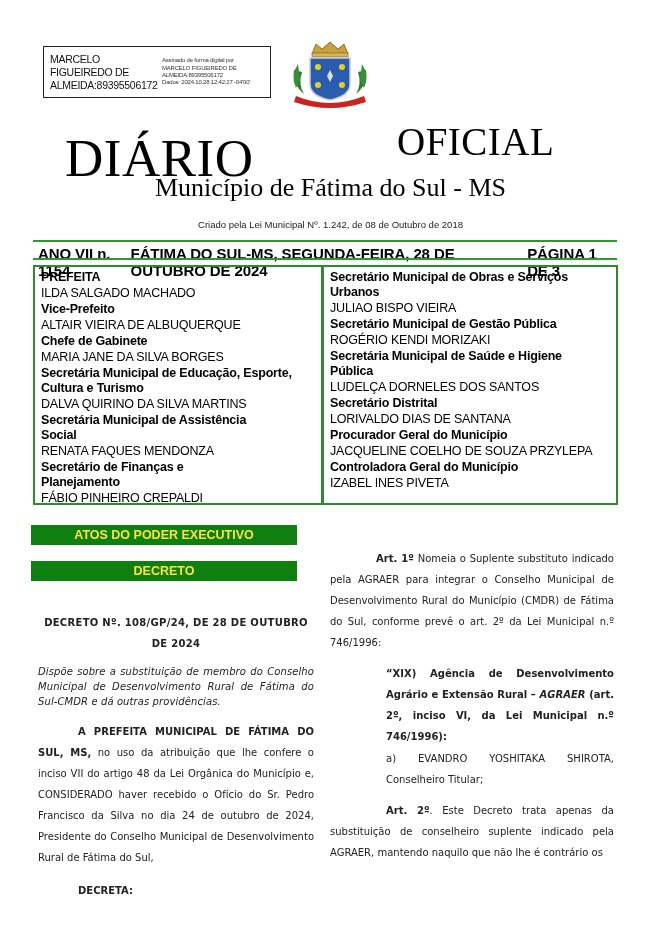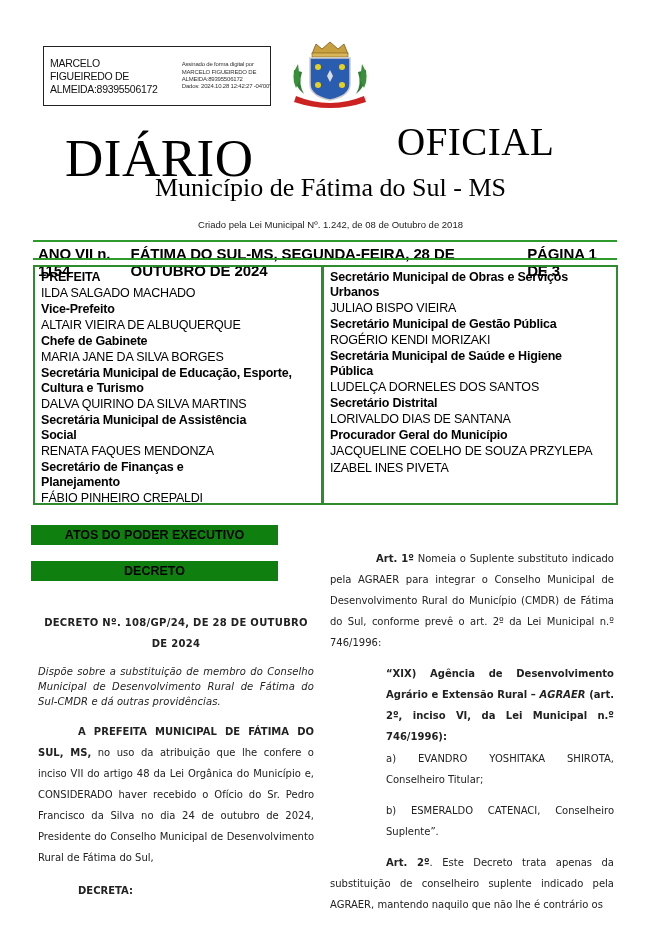--- a/index.html
+++ b/index.html
@@ -1,41 +1,41 @@
 <!DOCTYPE html>
 <html><head>
 <meta charset="utf-8">
 <style>
   html, body { margin: 0; padding: 0; background: #ffffff; }
   body { width: 661px; height: 935px; position: relative; overflow: hidden; font-family: "Liberation Sans", sans-serif; color: #000; }
   .abs { position: absolute; }
 
   
-  .sig { left: 43px; top: 46px; width: 228px; height: 60px; border: 1px solid #222; box-sizing: border-box; display: flex; align-items: center; padding-left: 6px; justify-content: space-between; }
+  .sig { left: 43px; top: 46px; width: 228px; height: 52px; border: 1px solid #222; box-sizing: border-box; display: flex; align-items: center; padding-left: 6px; }
   .sig-name { font-family: "Liberation Sans", sans-serif; font-size: 10.5px; line-height: 13px; letter-spacing: -0.3px; color: #111; width: 110px; }
   .sig-detail { font-size: 6px; line-height: 7.3px; color: #333; margin-left: 2px; letter-spacing: -0.2px; }
 
   
   .crest { left: 288px; top: 40px; width: 84px; height: 68px; }
 
   .title-l { left: 65px; top: 112px; font-family: "Liberation Serif", serif; font-size: 53px; line-height: 60px; letter-spacing: 0.5px; margin-top: 16px; }
   .title-r { left: 397px; top: 112px; font-family: "Liberation Serif", serif; font-size: 39px; line-height: 60px; letter-spacing: 0.5px; }
   .subtitle { left: 0; width: 661px; top: 173px; text-align: center; font-family: "Liberation Serif", serif; font-size: 26px; line-height: 30px; }
   .created { left: 0; width: 661px; top: 219px; text-align: center; font-size: 9.5px; color: #222; }
 
   .hline { left: 33px; width: 584px; height: 2px; background: #2e9a2e; }
   .infobar { left: 38px; width: 580px; top: 245px; font-size: 15px; font-weight: bold; display: flex; justify-content: space-between; letter-spacing: -0.1px; }
 
   .box { top: 265px; height: 240px; border: 2px solid #2e8b2e; box-sizing: border-box; padding: 3px 6px; }
   .box.left { left: 33px; width: 290px; }
   .box.right { left: 323px; width: 295px; border-left-width: 1px; }
   .box .role { font-weight: bold; font-size: 12.5px; line-height: 15px; letter-spacing: -0.2px; }
   .box .name { font-size: 12.5px; line-height: 16px; letter-spacing: -0.2px; margin-bottom: 1px; }
 
-  .greenbar { left: 31px; width: 247px; height: 20px; background: #0f800f; text-align: center; font-weight: bold; font-size: 12.5px; line-height: 21px; color: #000000; }
+  .greenbar { left: 31px; width: 266px; height: 20px; background: #0f800f; text-align: center; font-weight: bold; font-size: 12.5px; line-height: 21px; color: #fde047; }
 
   .col { font-family: "DejaVu Sans", sans-serif; font-size: 10px; color: #222; }
   .left-col { left: 38px; width: 276px; }
   .right-col { left: 330px; width: 284px; }
   .p { line-height: 21px; text-align: justify; margin: 0; }
   .decree-title { font-weight: bold; text-align: center; font-size: 10px; line-height: 21px; letter-spacing: 0.3px; }
   .ementa { font-style: italic; font-size: 10px; line-height: 15px; text-align: justify; letter-spacing: 0.1px; }
   b { font-weight: bold; }
 </style>
 </head>
@@ -108,32 +108,32 @@
   <div class="role" style="width:250px;">Secretário Municipal de Obras e Serviços Urbanos</div>
   <div class="name">JULIAO BISPO VIEIRA</div>
   <div class="role">Secretário Municipal de Gestão Pública</div>
   <div class="name">ROGÉRIO KENDI MORIZAKI</div>
   <div class="role" style="width:250px;">Secretária Municipal de Saúde e Higiene Pública</div>
   <div class="name">LUDELÇA DORNELES DOS SANTOS</div>
   <div class="role">Secretário Distrital</div>
   <div class="name">LORIVALDO DIAS DE SANTANA</div>
   <div class="role">Procurador Geral do Município</div>
   <div class="name">JACQUELINE COELHO DE SOUZA PRZYLEPA</div>
+  <div class="role">Controladora Geral do Município</div>
   <div class="name">IZABEL INES PIVETA</div>
 </div>
 
 <div class="abs greenbar" style="top:525px;">ATOS DO PODER EXECUTIVO</div>
 <div class="abs greenbar" style="top:561px;">DECRETO</div>
 
 <div class="abs col left-col" style="top:612px;">
   <div class="decree-title" style="padding:0 6px;">DECRETO Nº. 108/GP/24, DE 28 DE OUTUBRO DE 2024</div>
   <div class="ementa" style="margin-top:10px;">Dispõe sobre a substituição de membro do Conselho Municipal de Desenvolvimento Rural de Fátima do Sul-CMDR e dá outras providências.</div>
   <p class="p" style="margin-top:12px; text-indent:40px;"><b>A PREFEITA MUNICIPAL DE FÁTIMA DO SUL, MS,</b><span> no uso da atribuição que lhe confere o inciso VII do artigo 48 da Lei Orgânica do Município e, CONSIDERADO haver recebido o Ofício do Sr. Pedro Francisco da Silva no dia 24 de outubro de 2024, Presidente do Conselho Municipal de Desenvolvimento Rural de Fátima do Sul,</span></p>
   <p class="p" style="margin-top:12px; padding-left:40px;"><b>DECRETA:</b></p>
 </div>
 
 <div class="abs col right-col" style="top:548px;">
   <p class="p" style="text-indent:46px;"><b>Art. 1º</b><span> Nomeia o Suplente substituto indicado pela AGRAER para integrar o Conselho Municipal de Desenvolvimento Rural do Município (CMDR) de Fátima do Sul, conforme prevê o art. 2º da Lei Municipal n.º 746/1996:</span></p>
   <p class="p" style="margin-top:10px; padding-left:56px; font-weight:bold;"><span>“XIX) Agência de Desenvolvimento Agrário e Extensão Rural – </span><i>AGRAER</i><span> (art. 2º, inciso VI, da Lei Municipal n.º 746/1996):</span></p>
   <p class="p" style="margin-top:1px; padding-left:56px;">a) EVANDRO YOSHITAKA SHIROTA, Conselheiro Titular;</p>
-  <p class="p" style="margin-top:10px; padding-left:56px;">b) ESMERALDO CATENACI, Conselheiro Suplente”.</p>
   <p class="p" style="margin-top:10px; text-indent:56px;"><b>Art. 2º</b><span>. Este Decreto trata apenas da substituição de conselheiro suplente indicado pela AGRAER, mantendo naquilo que não lhe é contrário os</span></p>
 </div>
 
 </body></html>

